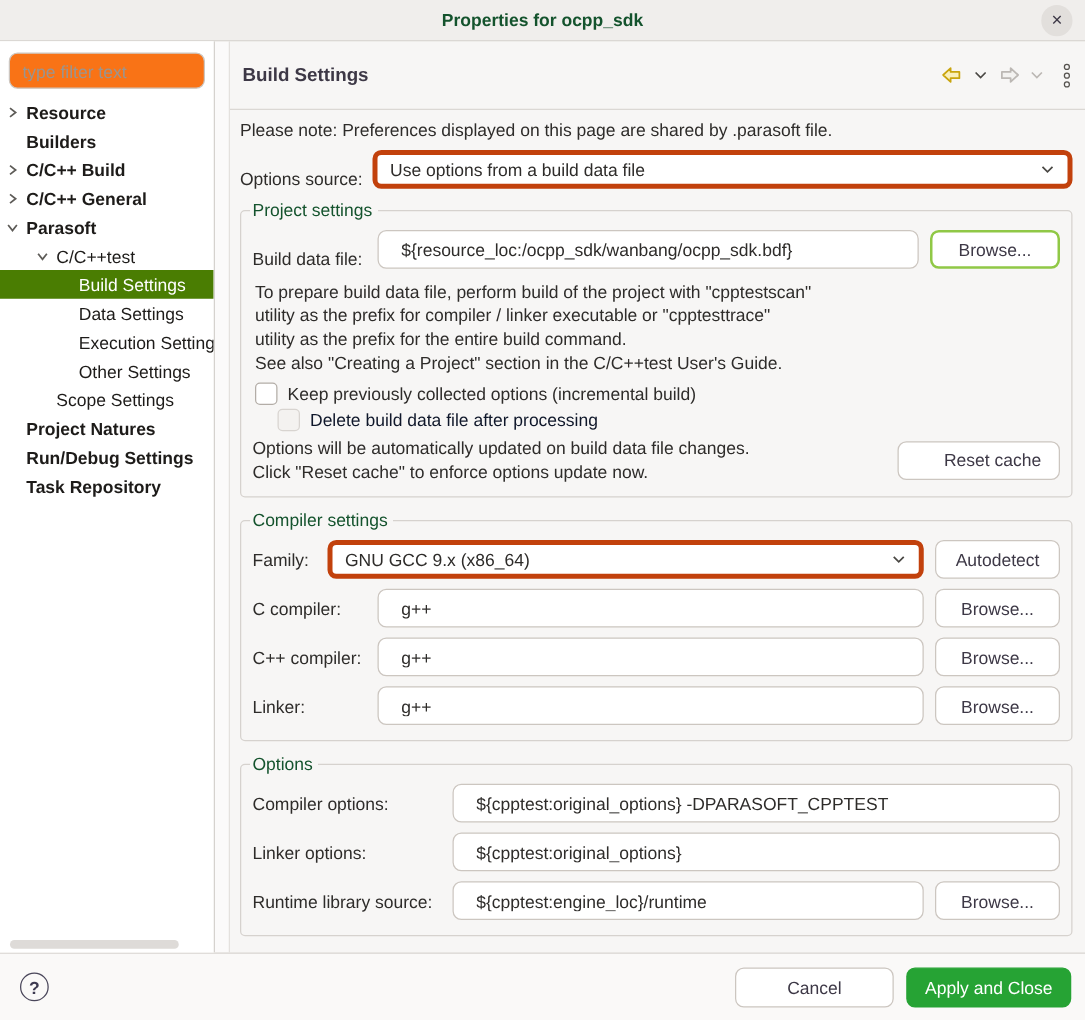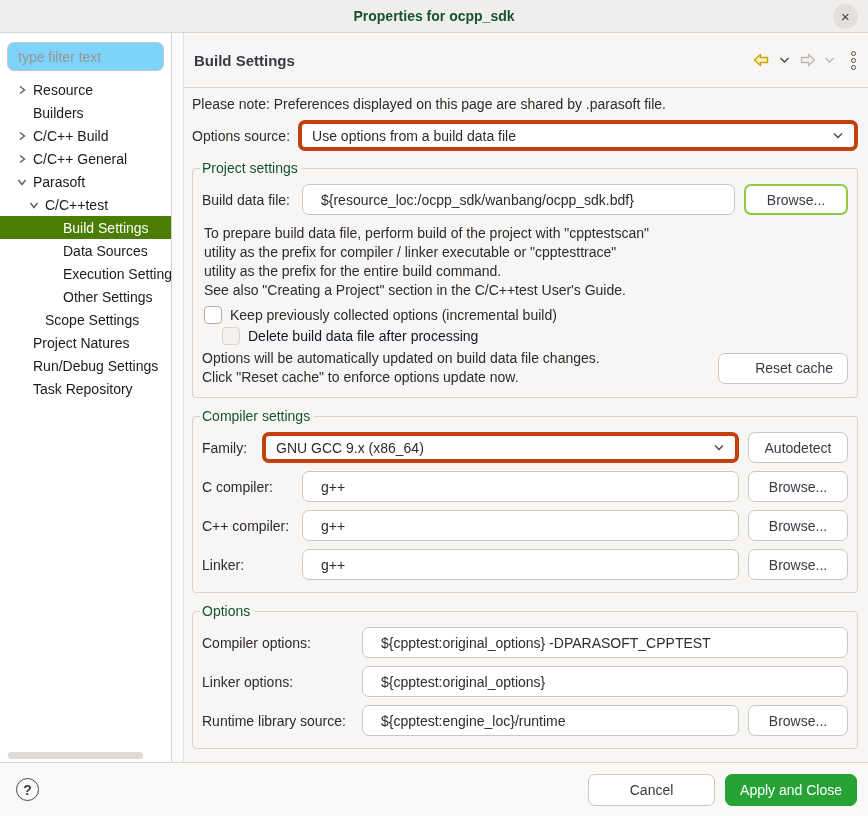--- a/index.html
+++ b/index.html
@@ -38,31 +38,31 @@
     width: 172px; flex: 0 0 172px; background: #ffffff;
     border-right: 1px solid #d5d2ce;
     display: flex; flex-direction: column;
     overflow: hidden; position: relative;
   }
   .filter-box { margin: 9px 7px 7px 7px; }
   .filter-box input {
     width: 100%; height: 29px;
     border: 1px solid #ccc6c0; border-radius: 7px;
     padding: 0 10px; font-size: 14px; color: #2e2c2a;
-    background: #7dd3fc; outline: none;
+    background: #f97316; outline: none;
     font-family: "Liberation Sans", sans-serif;
   }
   .filter-box input::placeholder { color: #9a9590; }
   .tree { flex: 1 1 auto; overflow: hidden; white-space: nowrap; }
   .tree-row {
     height: 23px; display: flex; align-items: center;
     cursor: pointer; font-size: 14px; color: #1d1b19;
   }
   .tree-row .chev { width: 16px; flex: 0 0 16px; display: flex; align-items: center; justify-content: center; }
-  .tree-row.lvl0 { padding-left: 14px; }
+  .tree-row.lvl0 { padding-left: 2px; font-weight: bold; }
   .tree-row.lvl1 { padding-left: 26px; }
   .tree-row.lvl2 { padding-left: 44px; }
   .tree-row.selected { background: #4a7d02; color: #ffffff; }
   .tree-label { padding-left: 3px; }
   .hscrollbar {
     position: absolute; bottom: 3px; left: 8px;
     width: 135px; height: 7px; border-radius: 4px;
     background: #dedbd8; cursor: pointer;
   }
   .sash { width: 12px; flex: 0 0 12px; background: #fbfafa; border-right: 1px solid #e4e1de; }
@@ -80,21 +80,21 @@
   .nav-icons .icon-btn { display: flex; align-items: center; justify-content: center; cursor: pointer; }
   .kebab { display: inline-block; margin-left: 8px; cursor: pointer; }
   .kebab i {
     display: block; width: 5px; height: 5px; border-radius: 50%;
     border: 1.4px solid #55524e; margin: 2px auto; background: transparent;
   }
 
   .content { flex: 1 1 auto; padding: 6px 10px 0 8px; overflow: hidden; }
   .note { margin: 2px 0 8px 0; color: #2e2c2a; }
 
-  .form-row { display: flex; align-items: center; margin-bottom: 9px; }
+  .form-row { display: flex; align-items: flex-end; margin-bottom: 9px; }
   .form-row .lbl { flex: 0 0 auto; padding-right: 8px; }
   .combo {
     flex: 1 1 auto; height: 31px; background: #ffffff;
     border: 4px solid #c2410c; border-radius: 7px;
     display: flex; align-items: center; padding: 0 10px;
     cursor: pointer; min-width: 0;
   }
   .combo .combo-value { flex: 1; overflow: hidden; white-space: nowrap; }
   .txt {
     flex: 1 1 auto; height: 31px; background: #ffffff;
@@ -225,21 +225,21 @@
               </svg>
             </span>
           <span class="tree-label">C/C++test</span>
         </div>
         <div class="tree-row lvl2 selected">
           <span class="chev"></span>
           <span class="tree-label">Build Settings</span>
         </div>
         <div class="tree-row lvl2">
           <span class="chev"></span>
-          <span class="tree-label">Data Sources</span>
+          <span class="tree-label">Data Settings</span>
         </div>
         <div class="tree-row lvl2">
           <span class="chev"></span>
           <span class="tree-label">Execution Settings</span>
         </div>
         <div class="tree-row lvl2">
           <span class="chev"></span>
           <span class="tree-label">Other Settings</span>
         </div>
         <div class="tree-row lvl1">

